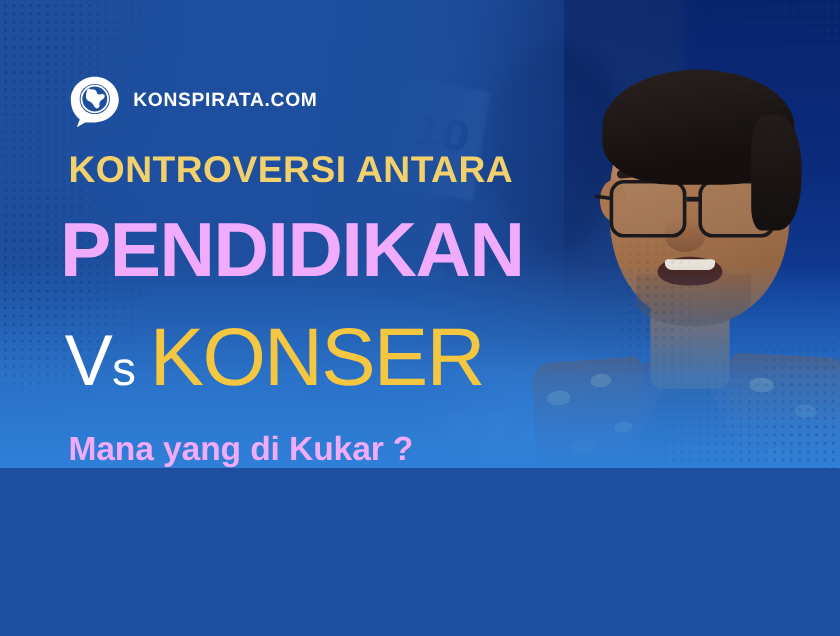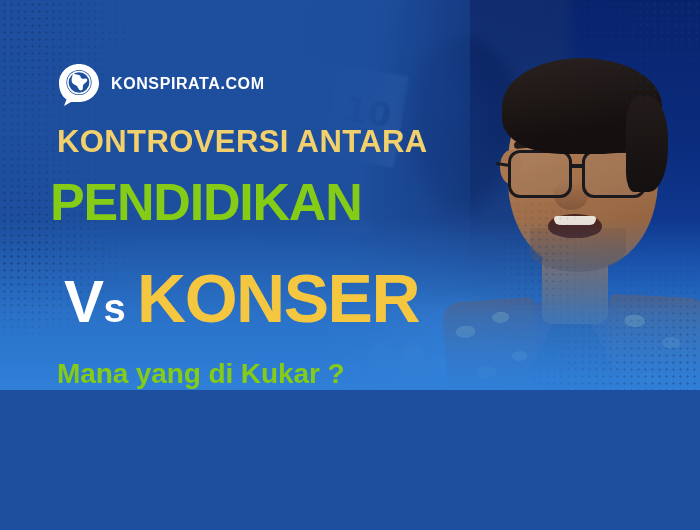--- a/index.html
+++ b/index.html
@@ -248,34 +248,34 @@
   
   .headline{ position:absolute; left:0; top:0; width:100%; height:100%; z-index:7; }
 
   .line-eyebrow{
     position:absolute; left:57px; top:124px;
     font-size:31px; font-weight:bold; letter-spacing:.4px;
     color:#f2d06b; white-space:nowrap;text-align:right;
   }
   .line-main{
     position:absolute; left:50px; top:176px;
-    font-size:52px; font-weight:bold; letter-spacing:-1.2px;
-    color:#84cc16; white-space:nowrap; line-height:1;
+    font-size:64px; font-weight:bold; letter-spacing:-1.2px;
+    color:#f0abfc; white-space:nowrap; line-height:1;
   }
   .line-vs{
-    position:absolute; left:64px; top:264px;
-    font-size:60px; font-weight:bold; letter-spacing:-.6px;
+    position:absolute; left:54px; top:264px;
+    font-size:60px; font-weight:normal; letter-spacing:-.6px;
     color:#ffffff; white-space:nowrap; line-height:1;
   }
   .line-vs .sub{ font-size:40px; }
   .line-vs .konser{ color:#f5c63f; font-size:68px; letter-spacing:-1.5px; margin-left:12px; }
   .line-sub{
     position:absolute; left:57px; top:358px;
     font-size:28px; font-weight:bold; letter-spacing:-.1px;
-    color:#84cc16; white-space:nowrap;
+    color:#f0abfc; white-space:nowrap;
   }
 </style>
 </head>
 <body>
 
 <div id="thumbnail">
 
   <div class="photo-layer">
     <div class="ph-wall"></div>
     <div class="ph-board"></div>

